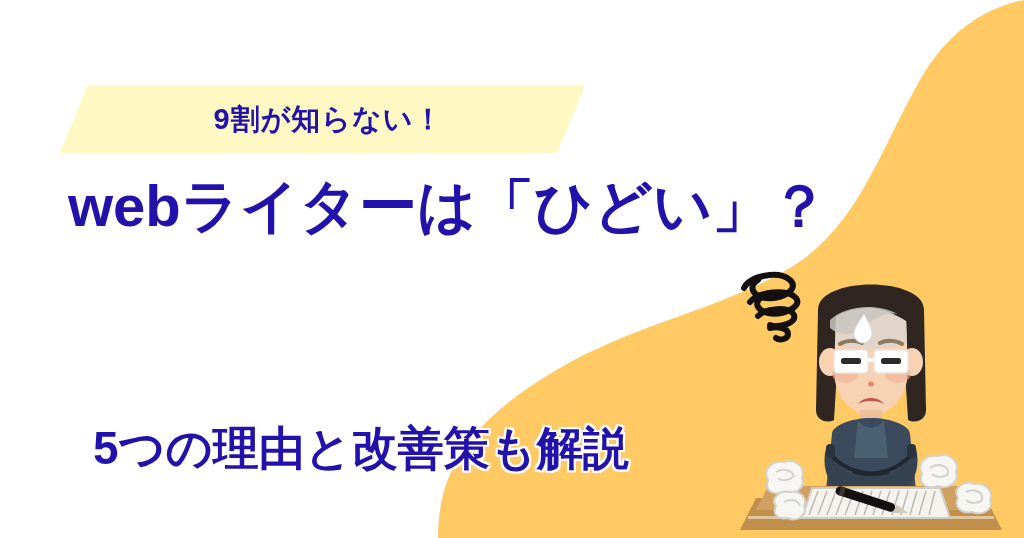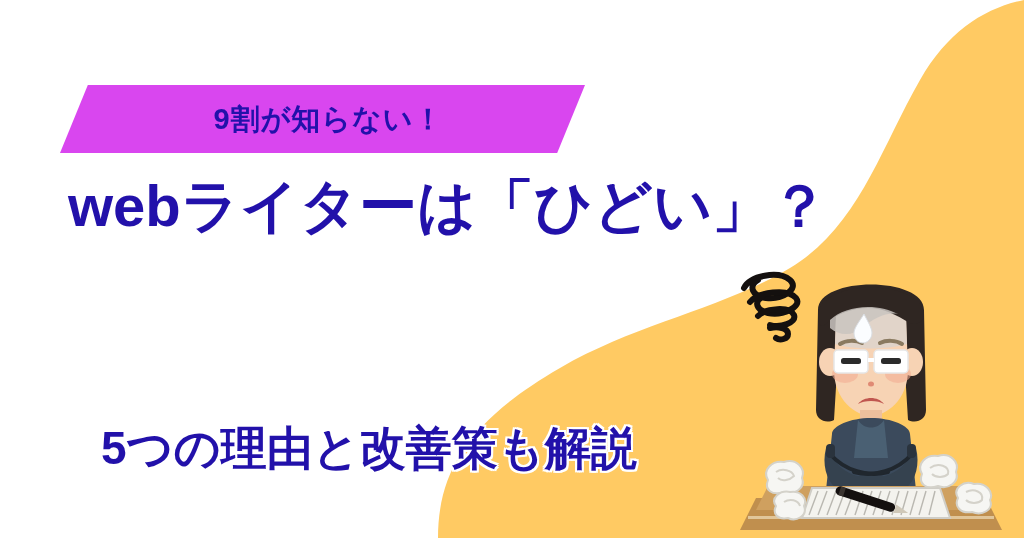--- a/index.html
+++ b/index.html
@@ -21,21 +21,21 @@
     position:absolute; inset:0;
     width:1024px; height:538px;
     z-index:1;
   }
 
   
   .banner {
     position:absolute;
     left:60px; top:85px;
     width:525px; height:68px;
-    background:#d946ef;
+    background:#fef9c3;
     clip-path:polygon(5.3% 0%, 100% 0%, 94.7% 100%, 0% 100%);
     z-index:2;
     display:flex;
     align-items:center;
     justify-content:center;
     text-align:right;
   }
   .banner-text {
     font-size:29px;
     font-weight:700;
@@ -61,21 +61,21 @@
       -2px 0 #ffffff,  2px 0 #ffffff,
        0 -2px #ffffff,  0 2px #ffffff,
       -2px -2px #ffffff, 2px -2px #ffffff,
       -2px 2px #ffffff, 2px 2px #ffffff;
     margin-left: 32px;
   }
 
   
   .subheadline {
     position:absolute;
-    left:101px; top:424px;
+    left:93px; top:424px;
     z-index:4;
     font-size:46px;
     font-weight:700;
     color:#2211aa;
     line-height:1.05;
     white-space:nowrap;
     text-shadow:
       -2px 0 #ffffff,  2px 0 #ffffff,
        0 -2px #ffffff,  0 2px #ffffff,
       -2px -2px #ffffff, 2px -2px #ffffff,

